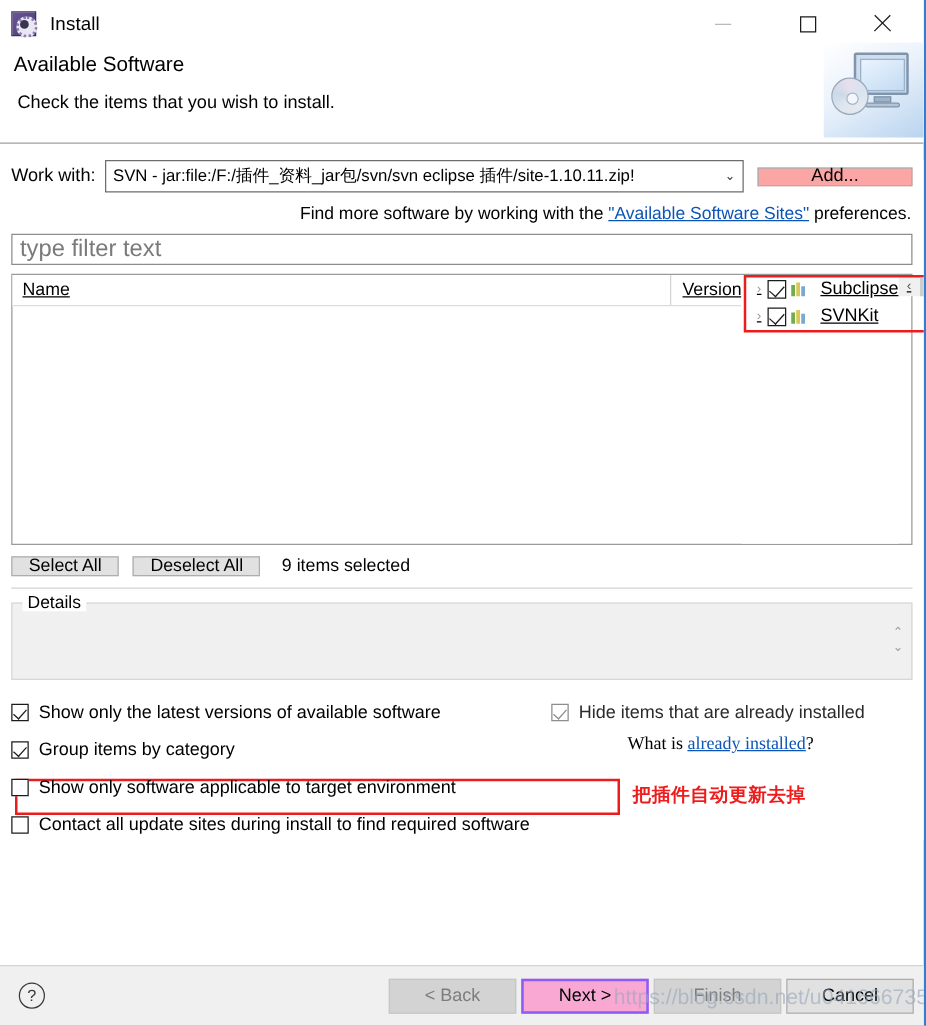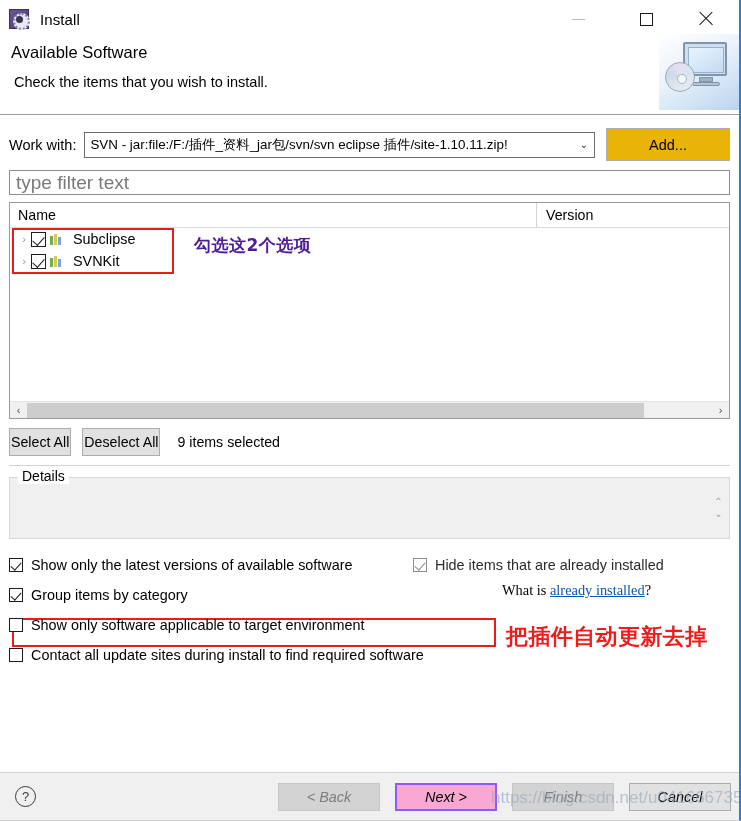--- a/index.html
+++ b/index.html
@@ -165,22 +165,22 @@
     min-width: 0;
   }
   #workwith-arrow {
     flex: 0 0 auto;
     width: 16px; text-align:center;
     font-size: 10px; color:#333;
   }
   #add-button {
     flex: 0 0 auto;
     margin-left: 11px;
-    width: 124px; height: 33px;
-    background:#eab308; border:1px solid #adadad;
+    width: 124px; height: 15px;
+    background:#fca5a5; border:1px solid #adadad;
     font-size:14.5px; color:#000;
     display:flex; align-items:center; justify-content:center;
   }
 
   #hint-line {
     margin-top: 8px;
     text-align: right;
     padding-right: 1px;
     font-size: 14px; color:#000;
   }
@@ -196,21 +196,21 @@
   }
   #filter-placeholder { font-size:19px; color:#7a7a7a; }
 
   
   #tree-wrap {
     margin-top: 7px;
     height: 217px;
     border: 1px solid #9a9a9a;
     background:#ffffff;
     position: relative;
-    display:flex; flex-direction: column;
+    display:flex; flex-direction: row; text-decoration: underline;
   }
   #tree-header {
     height: 25px;
     display:flex;
     border-bottom: 1px solid #dcdcdc;
     background: #ffffff;
     flex: 0 0 auto;
   }
   #col-name {
     width: 527px;
@@ -287,25 +287,25 @@
   #hs-thumb { position:absolute; left:0; top:0; width: 617px; height:15px; background:#cdcdcd; }
 
   
   #select-row {
     display:flex; align-items:center;
     margin-top: 9px;
     padding-bottom: 9px;
     border-bottom: 1px solid #d3d3d3;
   }
   .sbtn {
-    height: 28px;
+    height: 16px;
     background:#e1e1e1; border:1px solid #adadad;
     font-size:14.2px; color:#000;
     display:flex; align-items:center; justify-content:center;
-    padding: 0 1px;
+    padding: 0 13px;
   }
   #deselect-all-button { margin-left: 11px; }
   #items-selected { margin-left: 17px; font-size:14.2px; color:#000; }
 
   
   #details-group {
     margin-top: 11px;
     height: 62px;
     border: 1px solid #d7d7d7;
     position: relative;
@@ -333,37 +333,37 @@
   .cbox.checked::after {
     content:""; position:absolute; left:3px; top:1px;
     width:5px; height:9px;
     border: solid #1c1c1c; border-width: 0 1.5px 1.5px 0;
     transform: rotate(42deg);
   }
   .cbox.disabled { border-color:#8d8d8d; background:#fff; }
   .cbox.disabled.checked::after { border-color:#8d8d8d; }
   .opt-label { margin-left:8px; font-size:14.4px; color:#000; }
   .opt-label.dim { color:#2b2b2b; }
-  .opt-right { position:absolute; left: 404px; display:flex; align-items:center; }
+  .opt-right { position:absolute; left: 432px; display:flex; align-items:center; }
   #what-is-line {
     position:absolute; left: 493px; top: 30px;
     font-size:14.4px; color:#000;font-family:Liberation Serif, serif;
   }
   #already-installed-link { color:#0d55b5; text-decoration:underline; }
 
   #anno-box-contact {
     position:absolute;
     left: 3px; top: 66px;
     width: 484px; height: 29px;
     border: 2.4px solid #ec1c1c;
   }
   #anno-contact {
     position:absolute;
     left: 497px; top: 70px;
-    font-size: 22px; font-weight:bold; color:#ee1c1c;
+    font-size: 15px; font-weight:bold; color:#ee1c1c;
     font-family: "DejaVu Sans", sans-serif;
     letter-spacing: .4px;
   }
 
   
   #footer {
     position:absolute; left:0; right:0; bottom:0;
     height: 48px;
     background:#f0f0f0;
     border-top: 1px solid #d2d2d2;
@@ -372,21 +372,21 @@
   #help-icon {
     margin-left: 15px;
     width: 21px; height: 21px;
     border: 1.4px solid #3a3a3a; border-radius:50%;
     display:flex; align-items:center; justify-content:center;
     font-size: 13px; color:#3a3a3a;
     flex:0 0 auto;
   }
   #footer-buttons {
     margin-left: auto; margin-right: 8px;
-    display:flex; align-items:center; gap: 11px; font-style: italic;
+    display:flex; align-items:center; gap: 0px;
   }
   .fbtn {
     height: 28px; width: 102px;
     display:flex; align-items:center; justify-content:center;
     font-size:14.4px;
     background:#d3d3d3; border:1px solid #c6c6c6; color:#7d7d7d;
     margin-left: 4px;
   }
   .fbtn.enabled { background:#e1e1e1; border:1px solid #adadad; color:#000; }
   .fbtn.focused {
@@ -436,20 +436,23 @@
 
     <div class="row-workwith">
       <div id="workwith-label">Work with:</div>
       <div id="workwith-combo">
         <div id="workwith-value">SVN - jar:file:/F:/插件_资料_jar包/svn/svn eclipse 插件/site-1.10.11.zip!</div>
         <div id="workwith-arrow">⌄</div>
       </div>
       <div id="add-button">Add...</div>
     </div>
 
+    <div id="hint-line">
+      <span>Find more software by working with the </span><a id="hint-link" href="#">"Available Software Sites"</a><span> preferences.</span>
+    </div>
 
     <div id="filter-input">
       <span id="filter-placeholder">type filter text</span>
     </div>
 
     <div id="tree-wrap">
       <div id="tree-header">
         <div id="col-name">Name</div>
         <div id="col-version">Version</div>
       </div>

